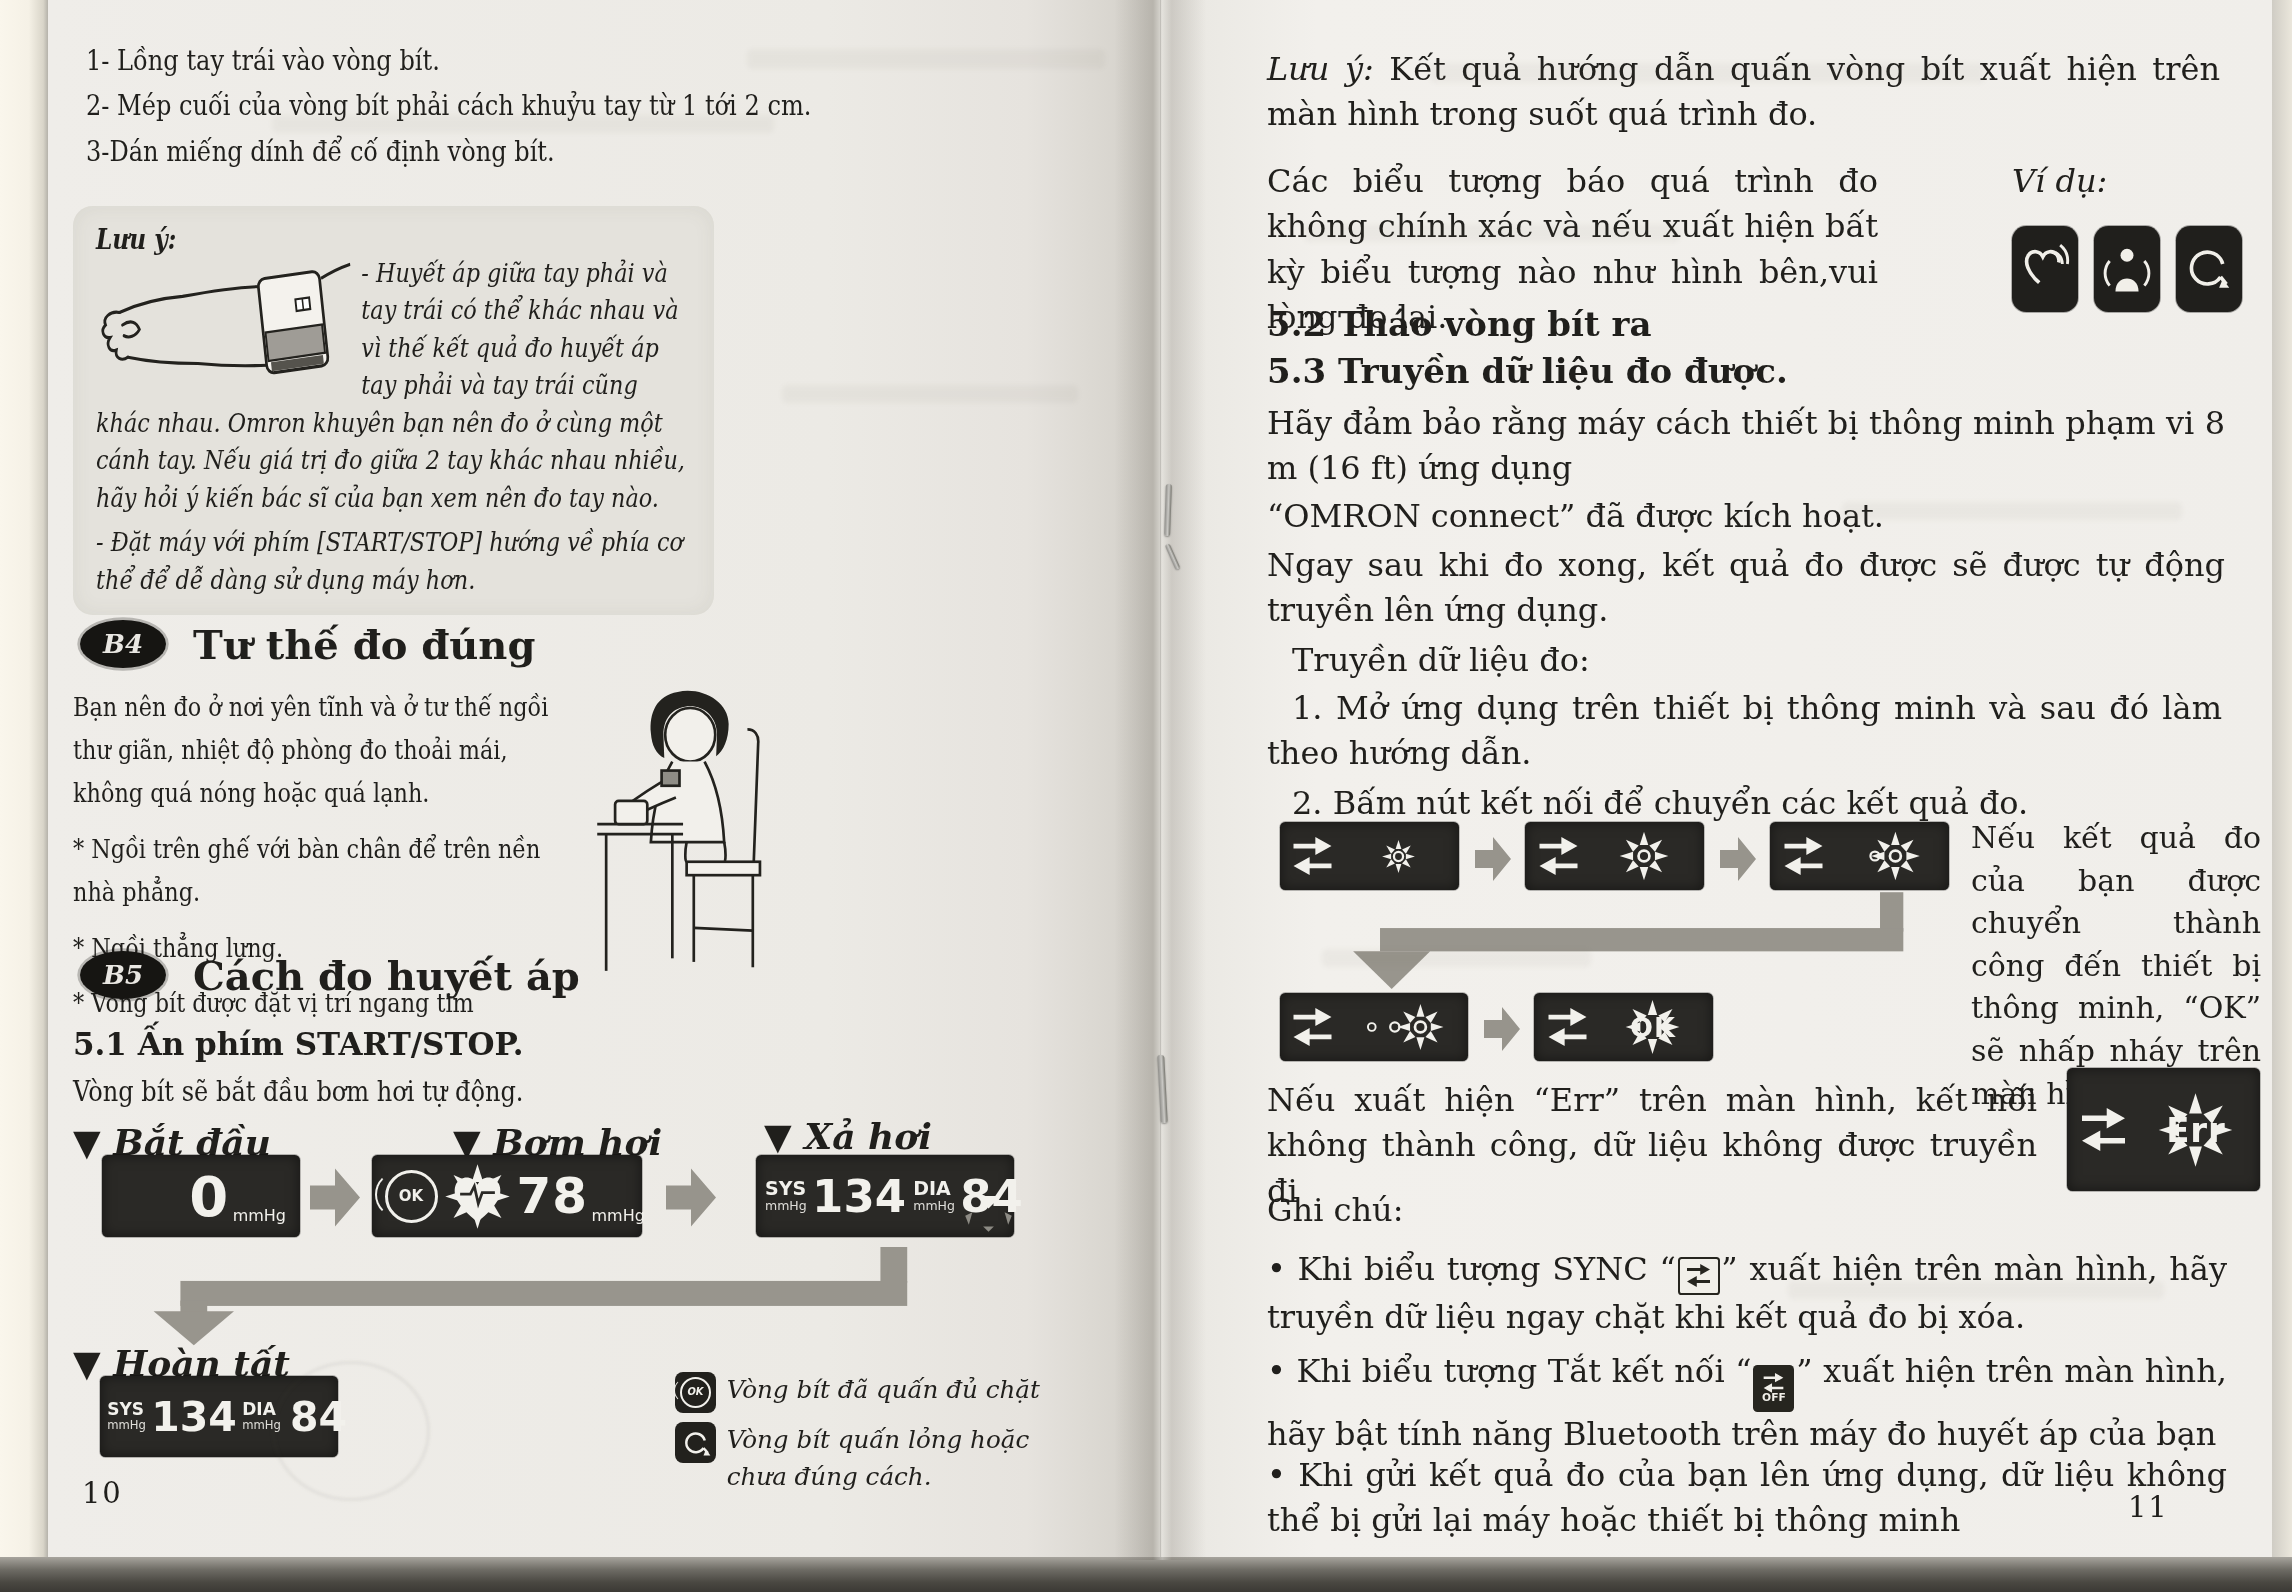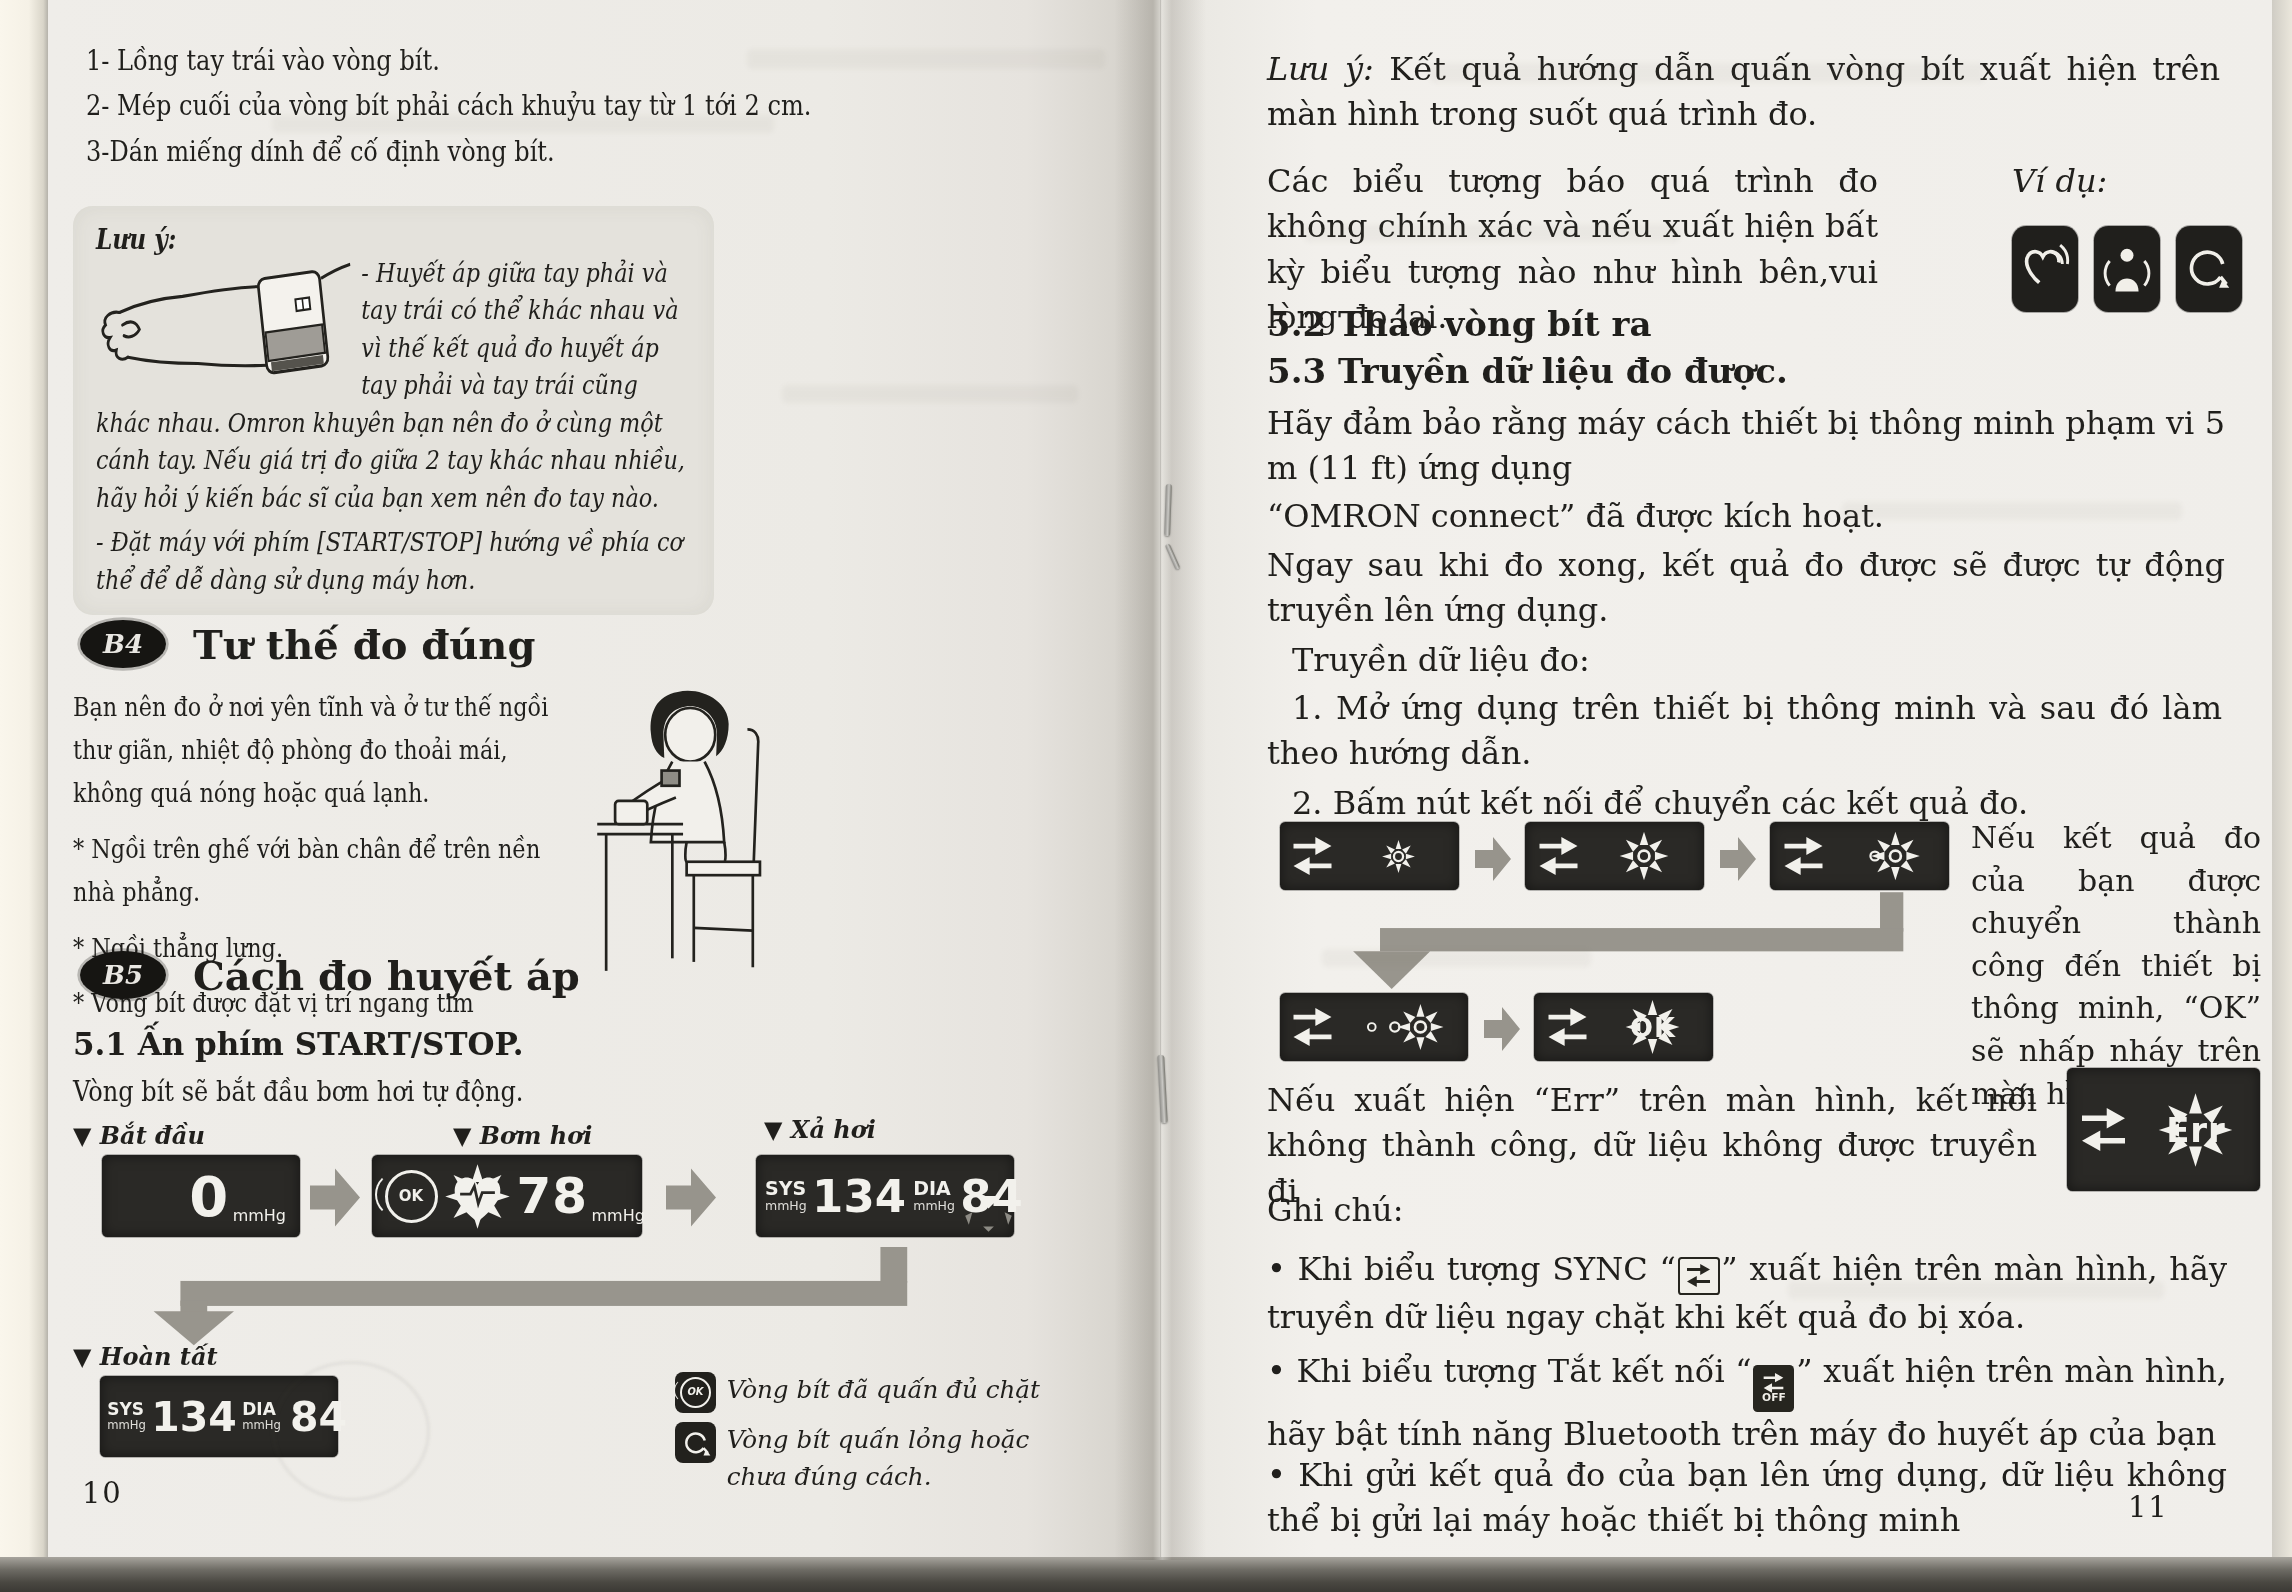--- a/index.html
+++ b/index.html
@@ -39,21 +39,21 @@
   .arm-fl{float:left;width:296px;height:136px;margin:1.8px 12.5px 3.6px 0;}
   .sec-head{display:flex;align-items:center;gap:27px;}
   .badge{width:86px;height:48px;background:#161512;border-radius:50%;color:#e9e7e2;
     display:flex;align-items:center;justify-content:center;font-size:26px;font-weight:bold;font-style:italic;
     box-shadow:0 0 0 2.7px rgba(20,18,15,.25);}
   .sec-title{font-size:40px;font-weight:bold;}
   .b4-text{font-size:26px;line-height:1.66;}
   .b4-bullets div{margin-top:12.5px;}
   .h51{font-size:31px;font-weight:bold;}
   .body-l{font-size:28px;}
-  .flow-label{font-size:24px;font-style:italic;font-weight:bold;}
+  .flow-label{font-size:36px;font-style:italic;font-weight:bold;}
   .legend{font-size:24.6px;font-style:italic;line-height:1.5;}
   .legend-row{display:flex;gap:10.7px;margin-bottom:9px;align-items:flex-start;}
   .pgnum{font-size:29px;letter-spacing:1.8px;}
   
   .lcd{position:absolute;background:#29282533;background:#2a2926;border-radius:5.4px;color:#f2f1ec;
     display:flex;align-items:center;box-shadow:inset 0 0 12.5px rgba(0,0,0,.5), 0 0 0 0.9px rgba(0,0,0,.25);
     font-family:"DejaVu Sans", sans-serif;}
   .lcd .big{font-size:56px;font-weight:bold;letter-spacing:0.9px;}
   .lcd .unit{font-size:16px;margin-left:3.6px;align-self:flex-end;padding-bottom:12.5px;}
   .lcd-col{display:flex;flex-direction:column;line-height:1.05;align-items:flex-start;}
@@ -327,21 +327,21 @@
     </div>
   </div>
 
   <div class="abs r-par" style="left:106px;top:47px;width:953px;">
     <span class="ital">Lưu ý:</span><span> Kết quả hướng dẫn quấn vòng bít xuất hiện trên màn hình trong suốt quá trình đo.</span>
   </div>
 
   <div class="abs r-head" style="left:106px;top:304px;">5.2 Tháo vòng bít ra</div>
   <div class="abs r-head" style="left:106px;top:351px;">5.3 Truyền dữ liệu đo được.</div>
 
-  <div class="abs r-par" style="left:106px;top:401px;width:958px;">Hãy đảm bảo rằng máy cách thiết bị thông minh phạm vi 5 m (11 ft) ứng dụng</div>
+  <div class="abs r-par" style="left:106px;top:401px;width:958px;">Hãy đảm bảo rằng máy cách thiết bị thông minh phạm vi 8 m (16 ft) ứng dụng</div>
   <div class="abs r-par" style="left:106px;top:494px;width:958px;text-align:left;">“OMRON connect” đã được kích hoạt.</div>
   <div class="abs r-par" style="left:106px;top:543px;width:958px;">Ngay sau khi đo xong, kết quả đo được sẽ được tự động truyền lên ứng dụng.</div>
 
   <div class="abs r-par" style="left:131px;top:638px;width:931px;text-align:left;">Truyền dữ liệu đo:</div>
   <div class="abs r-par" style="left:106px;top:686px;width:955px;text-indent:25px;">1. Mở ứng dụng trên thiết bị thông minh và sau đó làm theo hướng dẫn.</div>
   <div class="abs r-par" style="left:106px;top:781px;width:955px;text-indent:25px;text-align:left;">2. Bấm nút kết nối để chuyển các kết quả đo.</div>
 
   <div class="abs" style="left:106px;top:817px;width:994px;height:269px;">
 
     <div class="lcd" style="left:12.5px;top:5.4px;width:179px;height:68px;">

